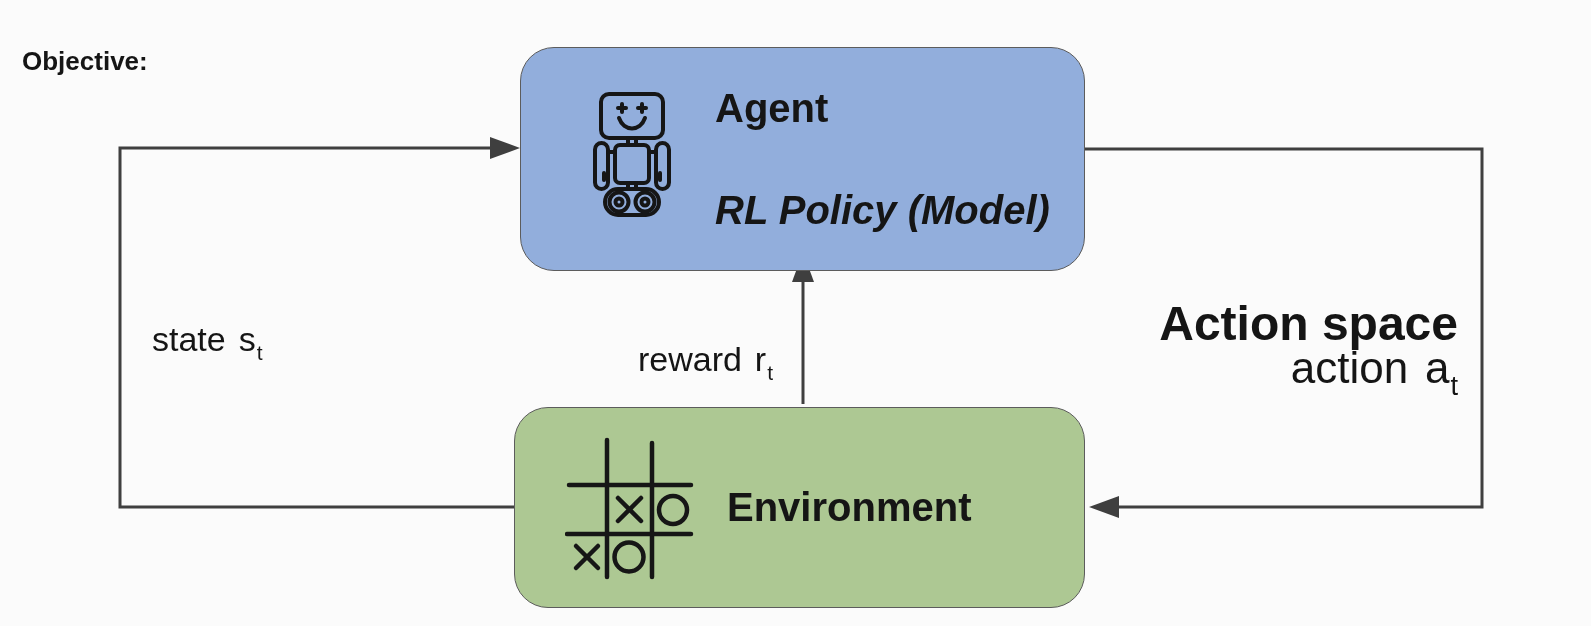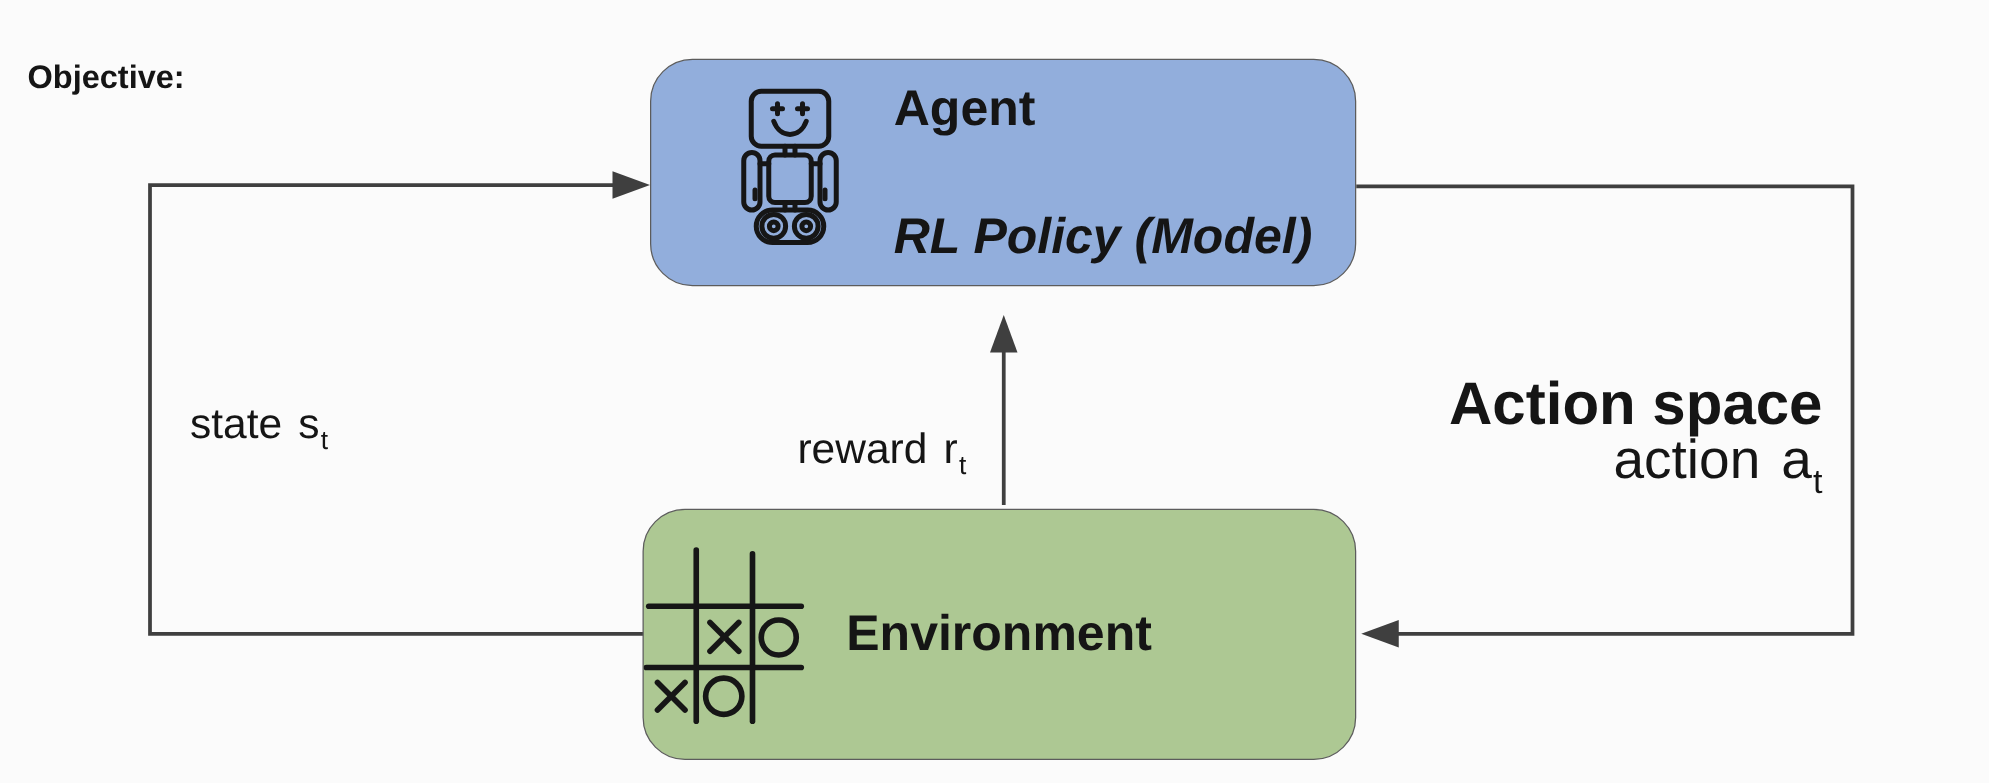--- a/index.html
+++ b/index.html
@@ -20,28 +20,28 @@
 
   .node{
     position:absolute;
     display:flex;align-items:center;
     border:1.5px solid #5c5c5c;
     border-radius:34px;
     box-sizing:border-box;
     z-index:2;
   }
   .agent-box{
-    left:520px;top:47px;width:565px;height:182px;
+    left:520px;top:47px;width:565px;height:224px;
     background:#92aedc;
     padding-left:70px;gap:34px;
   }
   .env-box{
     left:514px;top:407px;width:571px;height:201px;
     background:#adc893;
-    gap:30px;
+    padding-left:50px;gap:30px;
   }
   .node .icon{flex:0 0 auto;display:block;}
   .node-text{display:flex;flex-direction:column;line-height:57px;}
   .node-title{font-size:40px;font-weight:bold;}
   .node-subtitle{font-size:40px;font-weight:bold;font-style:italic;margin-top:45px;}
 
   .corner-label{position:absolute;z-index:2;}
   .objective{left:22px;top:36px;font-size:26px;line-height:50px;text-align:center;}
   .objective .head{font-weight:bold;}
   .playout{left:1187px;top:44px;font-size:38px;font-weight:bold;}

